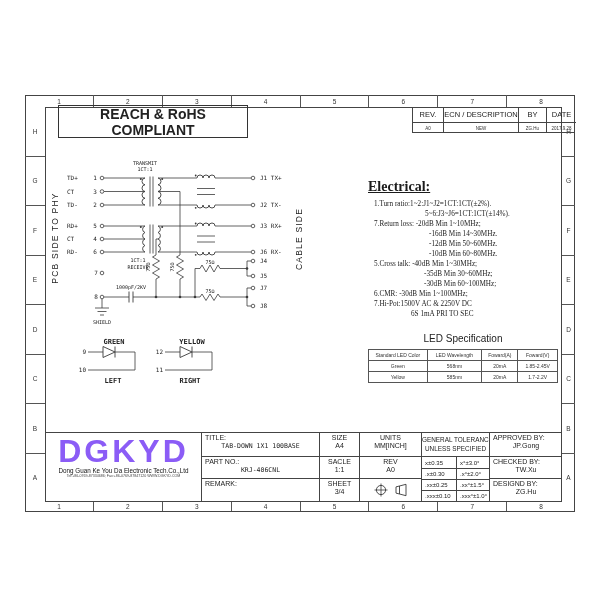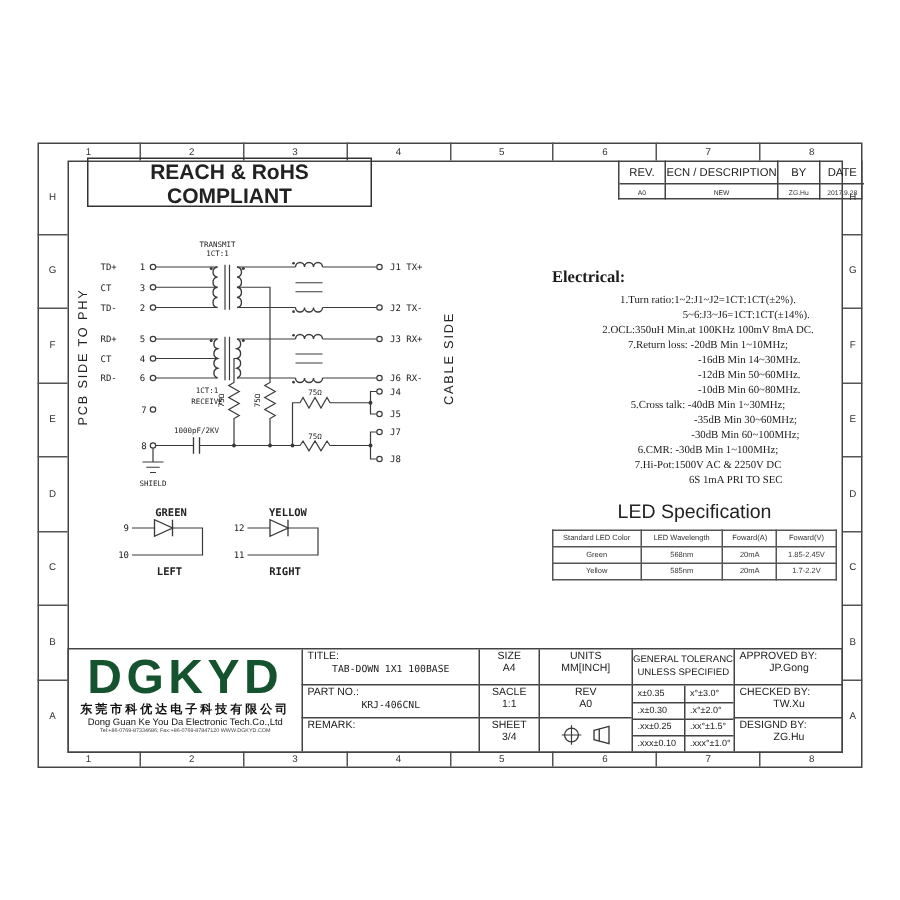--- a/index.html
+++ b/index.html
@@ -18,37 +18,37 @@
   
   #reach-box{left:58px;top:105px;width:190px;height:33px;border:1px solid #333;display:flex;flex-direction:column;align-items:center;justify-content:center;font-size:14px;font-weight:bold;color:#222;line-height:16px;}
   
   #rev-table{left:412px;top:107px;width:163px;height:26px;display:grid;grid-template-columns:30px 75px 28px 30px;grid-template-rows:15px 11px;border:1px solid #444;border-top:none;}
   #rev-table div{display:flex;align-items:center;justify-content:center;border-left:1px solid #444;border-top:1px solid #444;overflow:hidden;}
   #rev-table div:nth-child(4n+1){border-left:none;}
   #rev-table .hdr{font-size:7.5px;border-top:none;}
   #rev-table .dat{font-size:4.5px;color:#333;}
   
   #electrical{left:368px;top:179px;width:202px;font-family:"Liberation Serif",serif;}
-  #electrical .etitle{font-size:11px;font-weight:bold;margin-bottom:4px;}
-  #electrical .eline{font-size:7.2px;line-height:10px;white-space:nowrap;text-align:center;}
+  #electrical .etitle{font-size:14px;font-weight:bold;margin-bottom:4px;text-decoration:underline;}
+  #electrical .eline{font-size:7.2px;line-height:10px;white-space:nowrap;}
   .e-ind0{margin-left:6px;} .e-ind1{margin-left:57px;} .e-ind2{margin-left:61px;} .e-ind3{margin-left:56px;} .e-ind4{margin-left:43px;}
   
   #led-spec{left:368px;top:333px;width:190px;}
-  #led-spec .ltitle{text-align:center;font-size:13px;margin-bottom:5px;color:#222;}
+  #led-spec .ltitle{text-align:center;font-size:10px;margin-bottom:5px;color:#222;}
   #led-spec table{border-collapse:collapse;width:100%;}
   #led-spec th,#led-spec td{border:1px solid #555;font-size:5px;font-weight:normal;text-align:center;padding:2px 0;color:#333;}
   
   #titleblock{left:45px;top:432px;width:517px;height:70px;border:1px solid #444;font-size:7px;}
   #titleblock .tb{position:absolute;overflow:hidden;}
   .bl{border-left:1px solid #444;} .bt{border-top:1px solid #444;}
   .lab{font-size:7px;padding:1px 0 0 3px;}
   .cen{text-align:center;}
   .valc{text-align:center;font-size:7px;margin-top:1px;}
   .mono{font-family:"DejaVu Sans Mono",monospace;}
-  #dgkyd-logo{font-size:32px;font-weight:bold;letter-spacing:3px;text-align:center;line-height:32px;margin-top:2px;color:#14532d;}
+  #dgkyd-logo{font-size:32px;font-weight:bold;letter-spacing:3px;text-align:center;line-height:32px;margin-top:2px;color:#8b5cf6;}
   #company-cn{font-size:8px;font-weight:bold;letter-spacing:2px;text-align:center;white-space:nowrap;color:#111;}
   #company-en{font-size:6.3px;text-align:center;white-space:nowrap;color:#111;}
   #company-tel{font-size:3.6px;text-align:center;white-space:nowrap;color:#444;}
   
   .wire{stroke:#3a3a3a;stroke-width:0.8;fill:none;}
   .sym{stroke:#3a3a3a;stroke-width:0.9;fill:none;}
   .pinc{fill:#fff;stroke:#3a3a3a;stroke-width:0.8;}
   .dot{fill:#3a3a3a;stroke:none;}
   text{fill:#222;}
   .t6{font:6px "DejaVu Sans Mono",monospace;}
@@ -251,21 +251,20 @@
       <path class="sym" d="M135,211.5 L135,222.5 L147,217 Z M147,211.5 V222.5"></path>
       <text class="t6 ae" x="118" y="237.2">11</text>
       <text class="tled am" x="145" y="248">RIGHT</text>
     </g>
   </svg>
 
   <div class="abs" id="electrical">
     <div class="etitle">Electrical:</div>
     <div class="eline e-ind0">1.Turn ratio:1~2:J1~J2=1CT:1CT(±2%).</div>
     <div class="eline e-ind1">5~6:J3~J6=1CT:1CT(±14%).</div>
-    <div class="eline e-ind0">2.OCL:350uH Min.at 100KHz 100mV 8mA DC.</div>
     <div class="eline e-ind0">7.Return loss: -20dB Min 1~10MHz;</div>
     <div class="eline e-ind2">-16dB Min 14~30MHz.</div>
     <div class="eline e-ind2">-12dB Min 50~60MHz.</div>
     <div class="eline e-ind2">-10dB Min 60~80MHz.</div>
     <div class="eline e-ind0">5.Cross talk: -40dB Min 1~30MHz;</div>
     <div class="eline e-ind3">-35dB Min 30~60MHz;</div>
     <div class="eline e-ind3">-30dB Min 60~100MHz;</div>
     <div class="eline e-ind0">6.CMR: -30dB Min 1~100MHz;</div>
     <div class="eline e-ind0">7.Hi-Pot:1500V AC &amp; 2250V DC</div>
     <div class="eline e-ind4">6S 1mA PRI TO SEC</div>
@@ -294,21 +293,20 @@
         <td>1.7-2.2V</td>
       </tr>
     </tbody>
       </table>
   </div>
 
   <div class="abs" id="titleblock">
 
     <div class="tb" style="left:0;top:0;width:155px;height:68px;">
       <div id="dgkyd-logo">DGKYD</div>
-      <div id="company-cn">东莞市科优达电子科技有限公司</div>
       <div id="company-en">Dong Guan Ke You Da Electronic Tech.Co.,Ltd</div>
       <div id="company-tel">Tel:+86-0769-87334686; Fax:+86-0769-87847120  WWW.DGKYD.COM</div>
     </div>
 
     <div class="tb bl" style="left:155px;top:0;width:118px;height:23px;">
       <div class="lab">TITLE:</div>
       <div class="valc mono" style="font-size:6.5px;">TAB-DOWN 1X1 100BASE</div>
     </div>
     <div class="tb bl bt" style="left:155px;top:23px;width:118px;height:22px;">
       <div class="lab">PART NO.:</div>

